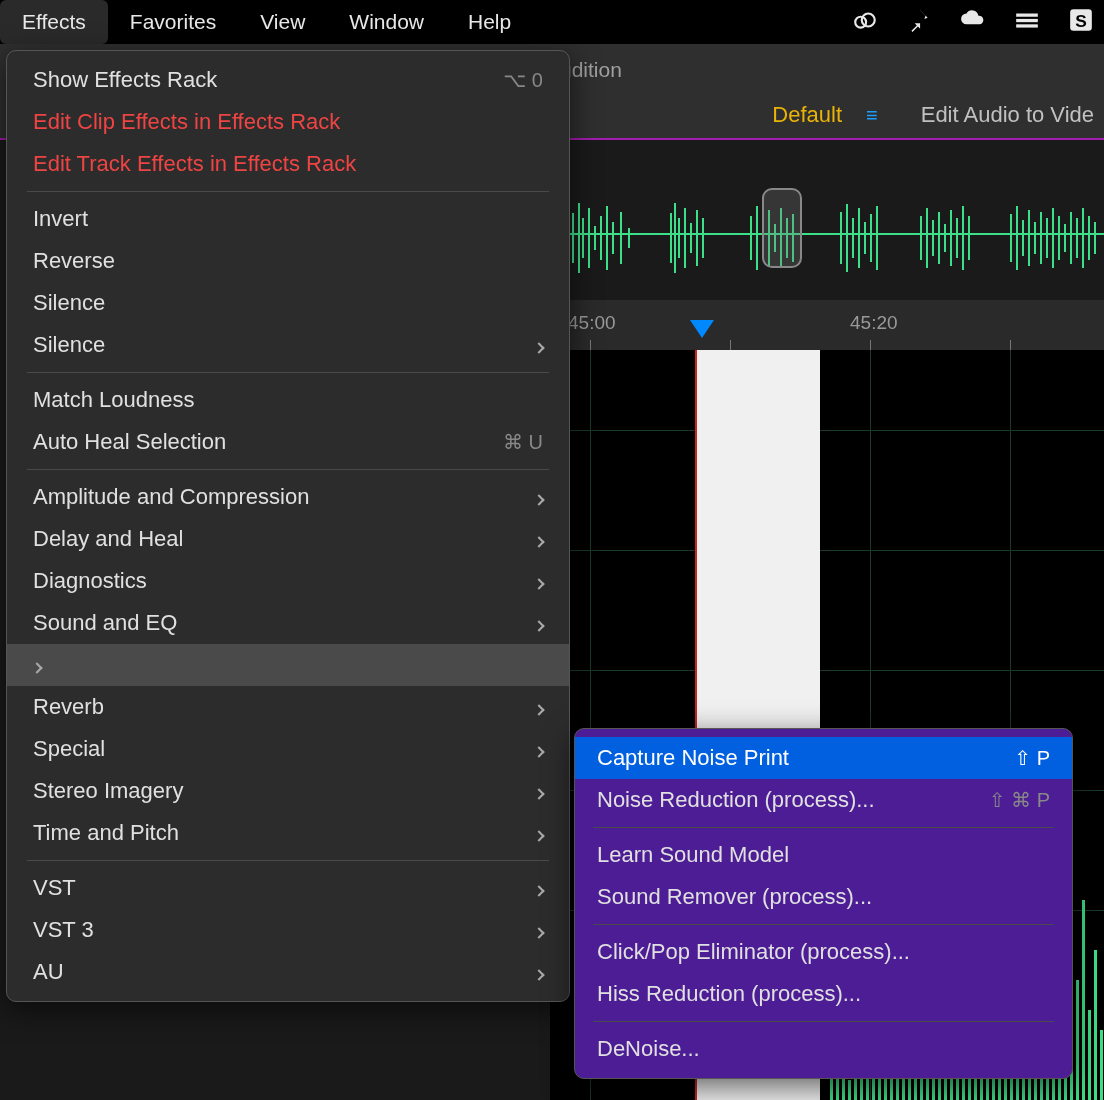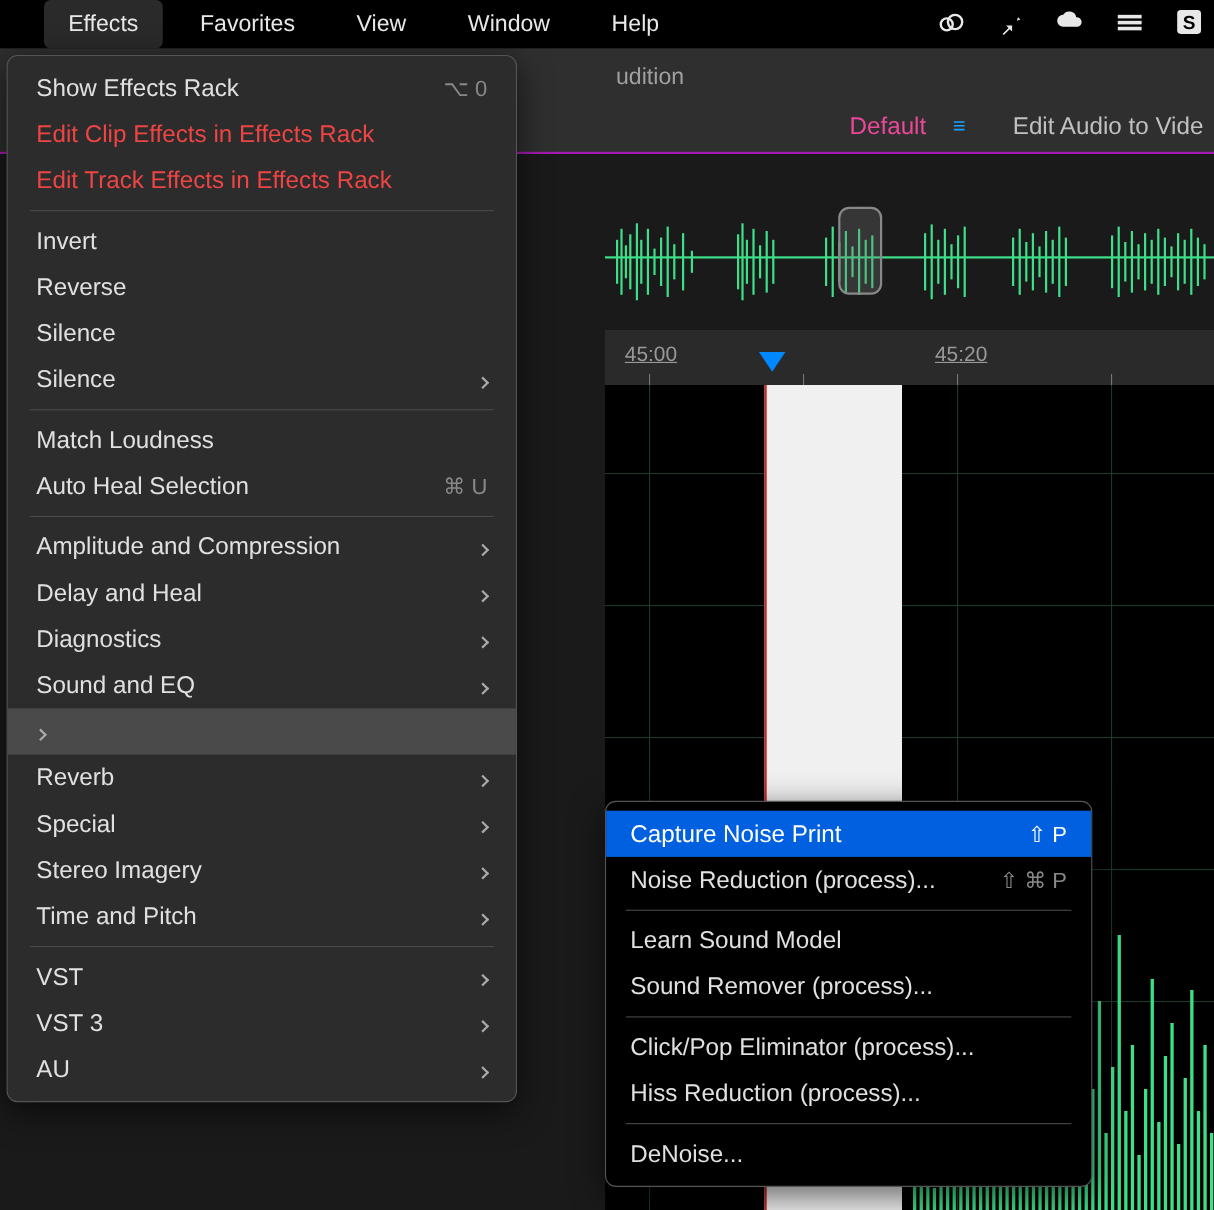--- a/index.html
+++ b/index.html
@@ -1,62 +1,62 @@
 <!DOCTYPE html>
 <html><head>
   <meta charset="utf-8">
   <style>
     * { margin: 0; padding: 0; box-sizing: border-box; font-family: -apple-system, BlinkMacSystemFont, "Segoe UI", sans-serif; }
     body { background: #1a1a1a; color: #d0d0d0; width: 1104px; height: 1100px; overflow: hidden; position: relative; }
     
     
-    .menubar { height: 44px; background: #000; display: flex; align-items: center; gap: 12px; padding-left: 40px; }
+    .menubar { height: 44px; background: #000; display: flex; align-items: center; gap: 0; }
     .menubar-item { padding: 10px 22px; font-size: 21px; color: #e8e8e8; cursor: pointer; }
     .menubar-item.active { background: #2a2a2a; border-radius: 6px; }
     .menubar-icons { margin-left: auto; display: flex; gap: 28px; padding-right: 10px; align-items: center; }
     .menubar-icons svg { width: 26px; height: 26px; fill: #e8e8e8; }
     
     
     .top-toolbar { height: 96px; background: #2f2f2f; border-bottom: 2px solid #a21caf; position: relative; }
     .app-title { position: absolute; top: 14px; left: 560px; color: #a0a0a0; font-size: 21px; }
     .toolbar-right { position: absolute; bottom: 10px; right: 0; display: flex; align-items: center; gap: 24px; padding-right: 10px; }
-    .default-label { color: #ec4899; font-size: 22px; }
+    .default-label { color: #eab308; font-size: 22px; }
     .hamburger-icon { color: #1a9eff; font-size: 20px; letter-spacing: -2px; line-height: 0.5; }
     .edit-audio-label { color: #c0c0c0; font-size: 22px; margin-left: 21px; }
     
     
     .waveform-preview { position: absolute; top: 188px; left: 550px; right: 0; height: 100px; background: #1a1a1a; overflow: hidden; }
     .waveform-preview svg { width: 100%; height: 100%; }
     .playhead-box { position: absolute; top: 188px; left: 762px; width: 40px; height: 80px; border: 2px solid #888; border-radius: 10px; background: rgba(120,120,120,0.3); }
     
     
     .timeline-ruler { position: absolute; top: 300px; left: 550px; right: 0; height: 50px; background: #2a2a2a; }
-    .ruler-label { position: absolute; color: #999; font-size: 19px; top: 12px; text-decoration: underline; }
+    .ruler-label { position: absolute; color: #999; font-size: 19px; top: 12px; }
     .ruler-tick { position: absolute; width: 1px; height: 10px; background: #777; bottom: 0; }
     .playhead-marker { position: absolute; top: 320px; left: 690px; width: 0; height: 0; border-left: 12px solid transparent; border-right: 12px solid transparent; border-top: 18px solid #0088ff; }
     
     
     .waveform-main { position: absolute; top: 350px; left: 550px; right: 0; bottom: 0; background: #000; }
     .waveform-main .grid-v { position: absolute; width: 1px; height: 100%; background: #1a3a2a; }
     .waveform-main .grid-h { position: absolute; height: 1px; width: 100%; background: #1a3a2a; }
     .selection-highlight { position: absolute; top: 0; left: 145px; width: 125px; height: 100%; background: #f0f0f0; }
     .playhead-line { position: absolute; top: 0; left: 145px; width: 2px; height: 100%; background: #cc2222; }
     .waveform-main svg { position: absolute; bottom: 0; left: 0; width: 100%; height: 400px; }
     
     
-    .dropdown { position: absolute; top: 50px; left: 6px; width: 464px; background: #2c2c2c; border: 1px solid #555; border-radius: 10px; box-shadow: 0 8px 30px rgba(0,0,0,0.6); padding: 8px 0; }
+    .dropdown { position: absolute; top: 50px; left: 6px; width: 564px; background: #2c2c2c; border: 1px solid #555; border-radius: 10px; box-shadow: 0 8px 30px rgba(0,0,0,0.6); padding: 8px 0; }
     .dropdown-item { padding: 8px 26px; font-size: 22px; color: #e0e0e0; display: flex; justify-content: space-between; align-items: center; cursor: pointer; }
     .dropdown-item.disabled { color: #ef4444; }
     .dropdown-item.highlighted { background: #4a4a4a; }
     .dropdown-item .shortcut { color: #888; font-size: 20px; }
     .dropdown-item .chevron { color: #888; }
     .dropdown-sep { height: 1px; background: #4a4a4a; margin: 6px 20px; }
     
     
-    .submenu { position: absolute; top: 728px; left: 550px; width: 443px; background: #000000; border: 1px solid #555; border-radius: 10px; box-shadow: 0 8px 30px rgba(0,0,0,0.6); padding: 8px 0; }
+    .submenu { position: absolute; top: 728px; left: 574px; width: 499px; background: #4c1d95; border: 1px solid #555; border-radius: 10px; box-shadow: 0 8px 30px rgba(0,0,0,0.6); padding: 8px 0; }
     .submenu-item { padding: 8px 22px; font-size: 22px; color: #e0e0e0; display: flex; justify-content: space-between; align-items: center; cursor: pointer; }
     .submenu-item.highlighted { background: #0060df; color: #fff; }
     .submenu-item.highlighted .shortcut { color: #fff; }
     .submenu-item .shortcut { color: #888; font-size: 20px; }
     .submenu-sep { height: 1px; background: #4a4a4a; margin: 6px 18px; }
     
     .chevron-right { display: inline-block; width: 8px; height: 8px; border-top: 2.5px solid #aaa; border-right: 2.5px solid #aaa; transform: rotate(45deg); }
   </style>
 </head>
 <body>

